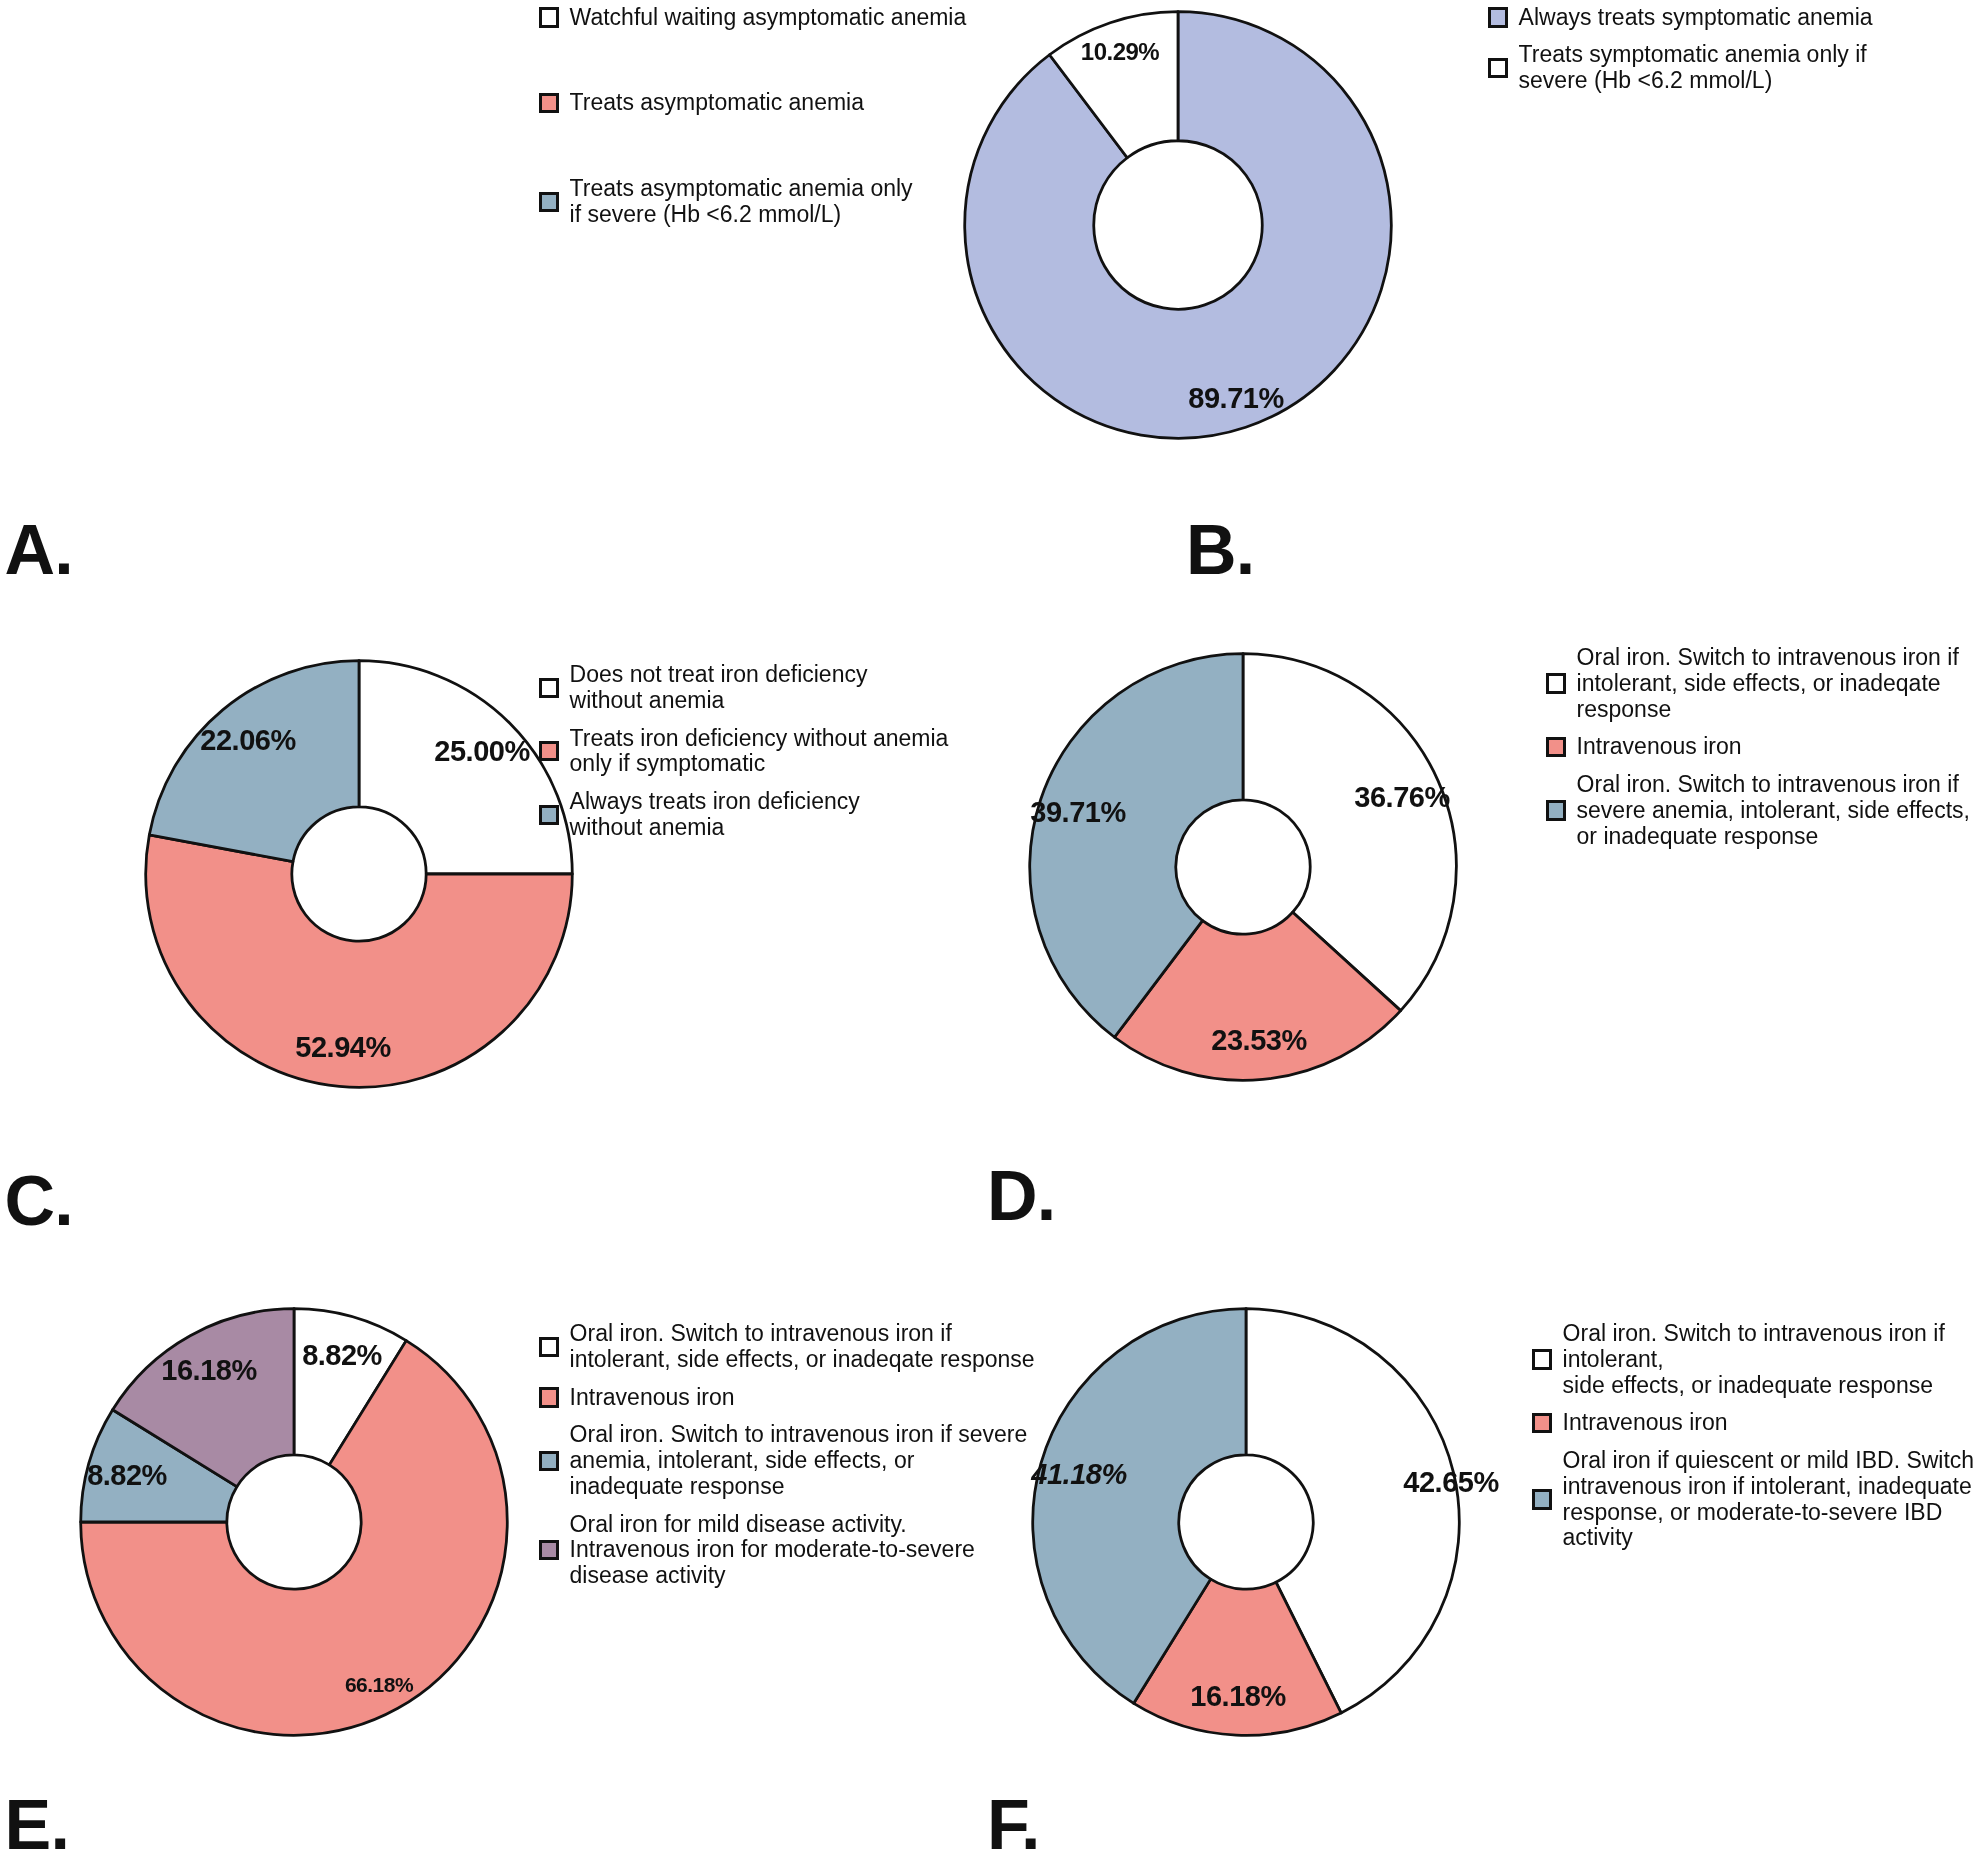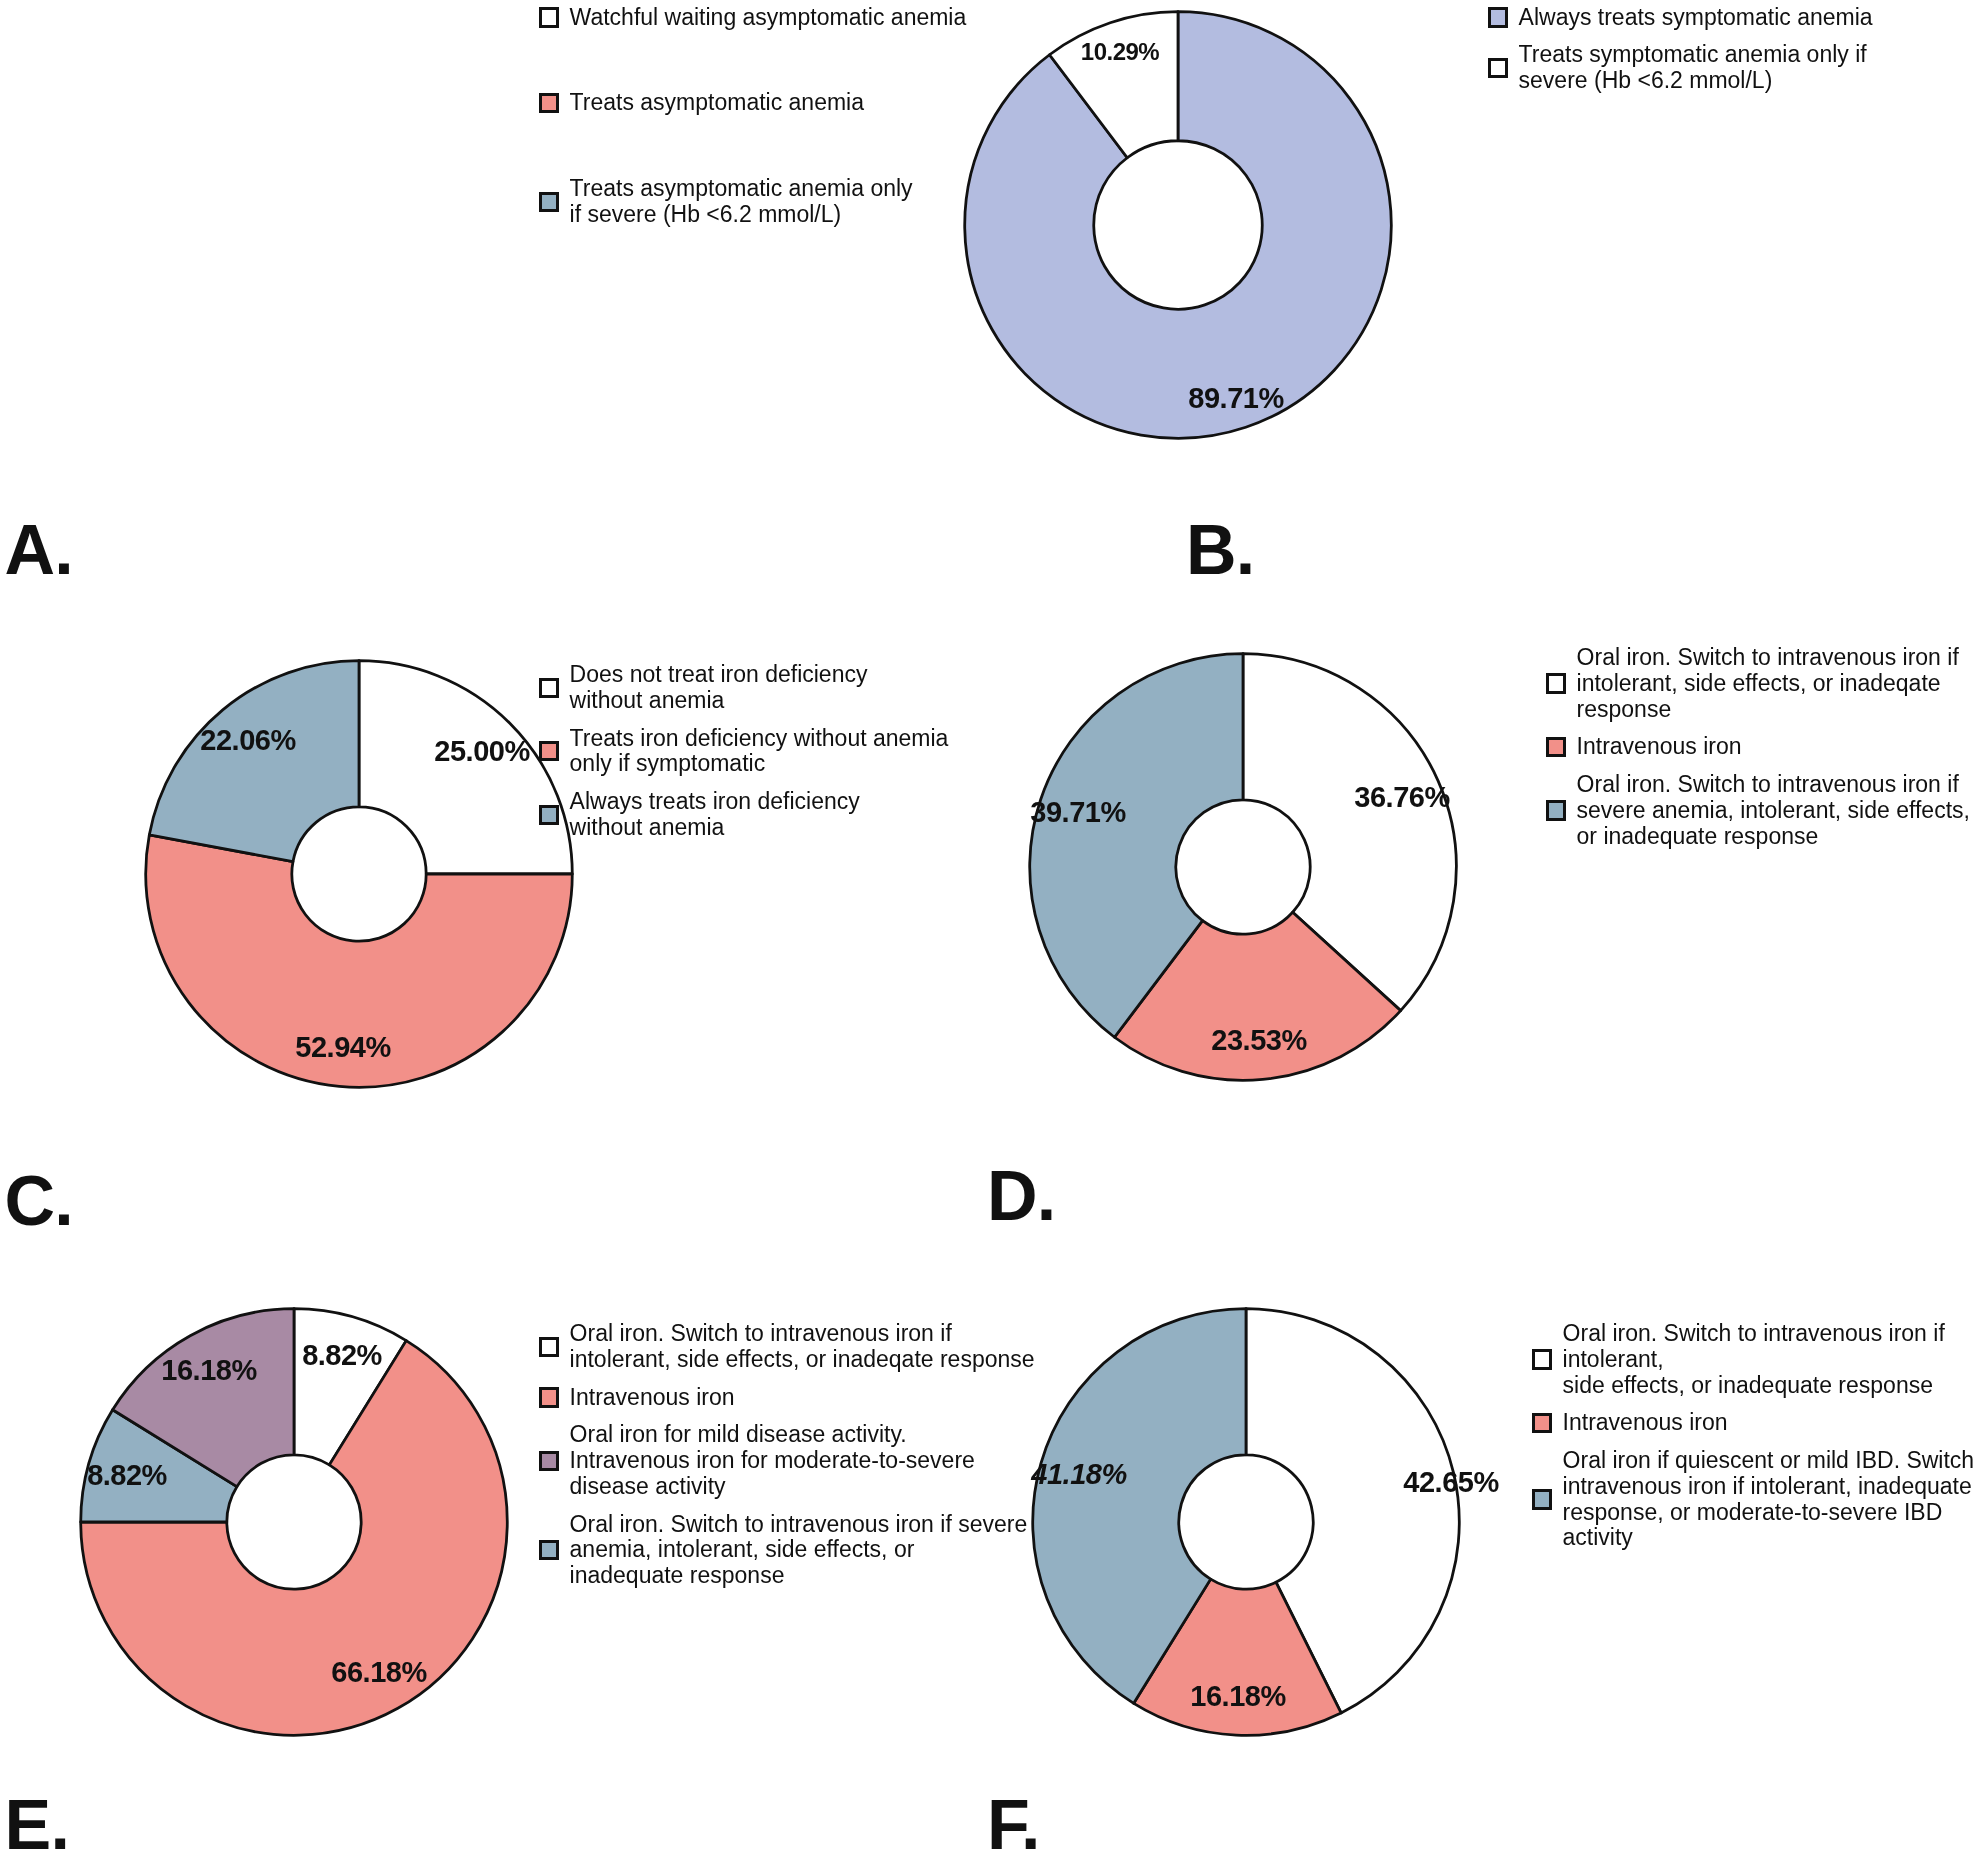--- a/index.html
+++ b/index.html
@@ -181,47 +181,47 @@
     <div class="panel" style="left: 77px; top: 1305px;">
       <div class="chart-col">
         <div class="donut-wrap" style="width: 434px; height: 434px;">
           <svg width="434" height="434" viewBox="0 0 935 935" class="donut-svg">
             <path d="M 467.5 8 A 459.5 459.5 0 0 1 709.3089370597127 76.7715931007167 L 543.6698151738095 344.4205518267257 A 144.7425 144.7425 0 0 0 467.5 322.7575 Z" fill="#ffffff" stroke="#111111" stroke-width="6" stroke-linejoin="round"></path>
             <path d="M 709.3089370597127 76.7715931007167 A 459.5 459.5 0 1 1 8 467.50000000000006 L 322.7575 467.5 A 144.7425 144.7425 0 1 0 543.6698151738095 344.4205518267257 Z" fill="#f29089" stroke="#111111" stroke-width="6" stroke-linejoin="round"></path>
             <path d="M 8 467.50000000000006 A 459.5 459.5 0 0 1 76.77159310071647 225.69106294028774 L 344.42055182672567 391.33018482619065 A 144.7425 144.7425 0 0 0 322.7575 467.5 Z" fill="#93b0c2" stroke="#111111" stroke-width="6" stroke-linejoin="round"></path>
             <path d="M 76.77159310071647 225.69106294028774 A 459.5 459.5 0 0 1 467.49999999999994 8 L 467.5 322.7575 A 144.7425 144.7425 0 0 0 344.42055182672567 391.33018482619065 Z" fill="#a88aa4" stroke="#111111" stroke-width="6" stroke-linejoin="round"></path>
           </svg>
           <div class="slice-label" style="left: 265px; top: 50px; font-size: 29px;">8.82%</div>
-          <div class="slice-label" style="left: 302px; top: 367px; font-size: 29px;">66.18%</div>
+          <div class="slice-label" style="left: 302px; top: 380px; font-size: 21px;">66.18%</div>
           <div class="slice-label" style="left: 50px; top: 170px; font-size: 29px;">8.82%</div>
           <div class="slice-label" style="left: 132px; top: 65px; font-size: 29px;">16.18%</div>
         </div>
       </div>
     </div>
     <div class="legend" style="position: absolute; left: 539px; top: 1321px; width: 511px;">
       <div class="legend-item">
         <span class="legend-swatch" style="background: rgb(255, 255, 255);"></span>
         <span class="legend-text">Oral iron. Switch to intravenous iron if
 intolerant, side effects, or inadeqate response</span>
       </div>
       <div class="legend-item">
         <span class="legend-swatch" style="background: rgb(242, 144, 137);"></span>
         <span class="legend-text">Intravenous iron</span>
+      </div>
+      <div class="legend-item">
+        <span class="legend-swatch" style="background: rgb(147, 176, 194);"></span>
+        <span class="legend-text">Oral iron. Switch to intravenous iron if severe
+anemia, intolerant, side effects, or
+inadequate response</span>
       </div>
       <div class="legend-item">
         <span class="legend-swatch" style="background: rgb(168, 138, 164);"></span>
         <span class="legend-text">Oral iron for mild disease activity.
 Intravenous iron for moderate-to-severe
 disease activity</span>
-      </div>
-      <div class="legend-item">
-        <span class="legend-swatch" style="background: rgb(147, 176, 194);"></span>
-        <span class="legend-text">Oral iron. Switch to intravenous iron if severe
-anemia, intolerant, side effects, or
-inadequate response</span>
       </div>
     </div>
     <div class="panel-letter" style="left: 4.6px; top: 1790px;">E.</div>
     <div class="panel" style="left: 1029px; top: 1305px;">
       <div class="chart-col">
         <div class="donut-wrap" style="width: 434px; height: 434px;">
           <svg width="434" height="434" viewBox="0 0 935 935" class="donut-svg">
             <path d="M 467.5 8 A 459.5 459.5 0 0 1 672.3509762685653 878.8105001356222 L 532.0280575245981 597.062807542721 A 144.7425 144.7425 0 0 0 467.5 322.7575 Z" fill="#ffffff" stroke="#111111" stroke-width="6" stroke-linejoin="round"></path>
             <path d="M 672.3509762685653 878.8105001356222 A 459.5 459.5 0 0 1 225.58998346095356 858.1658340552425 L 391.29834479020036 590.5597377274014 A 144.7425 144.7425 0 0 0 532.0280575245981 597.062807542721 Z" fill="#f29089" stroke="#111111" stroke-width="6" stroke-linejoin="round"></path>
             <path d="M 225.58998346095356 858.1658340552425 A 459.5 459.5 0 0 1 467.49999999999994 8 L 467.5 322.7575 A 144.7425 144.7425 0 0 0 391.29834479020036 590.5597377274014 Z" fill="#93b0c2" stroke="#111111" stroke-width="6" stroke-linejoin="round"></path>

